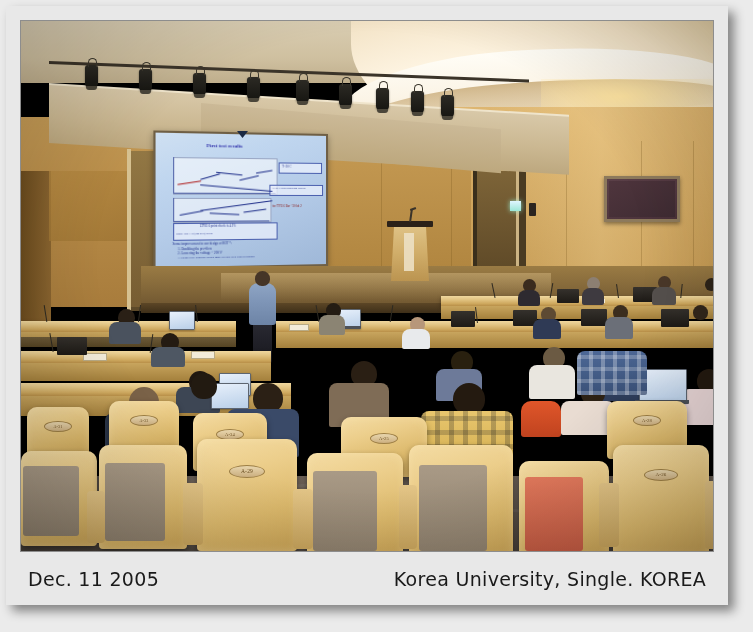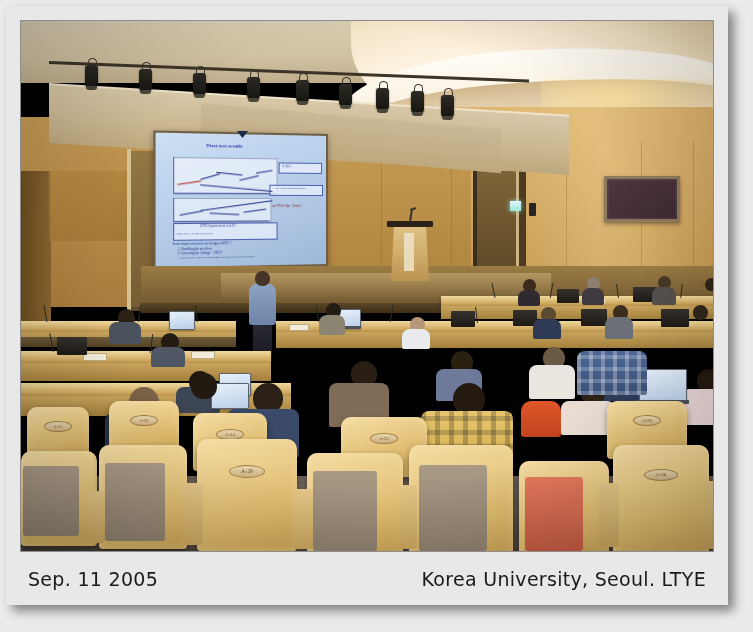--- a/index.html
+++ b/index.html
@@ -466,17 +466,17 @@
       <div class="chair-arm" style="left:272px;top:468px;width:20px;height:60px;"></div>
       <div class="chair-arm" style="left:378px;top:464px;width:18px;height:64px;"></div>
       <div class="chair-arm" style="left:578px;top:462px;width:20px;height:64px;"></div>
       <div class="chair-arm" style="left:684px;top:460px;width:18px;height:68px;"></div>
 
       <div class="abs" id="vignette"></div>
     </div>
   </div>
 
   <div id="caption">
-    <span class="cap-txt">Sep. 11 2005</span>
-    <span class="cap-txt">Korea University, Seoul. LTYE</span>
+    <span class="cap-txt">Dec. 11 2005</span>
+    <span class="cap-txt">Korea University, Single. KOREA</span>
   </div>
 
 </div>
 
 </body></html>

